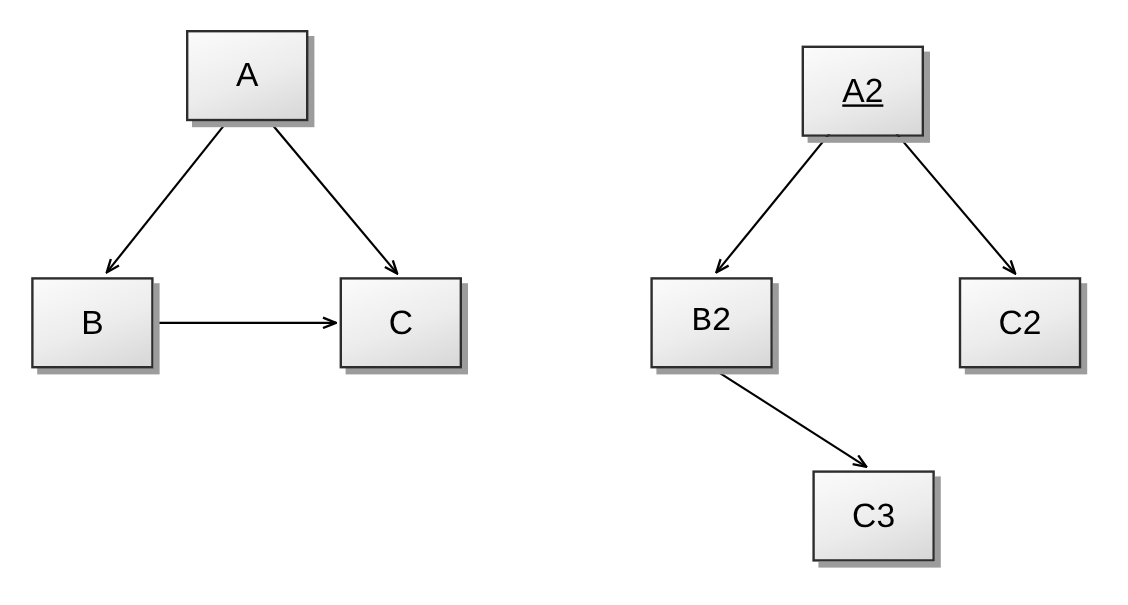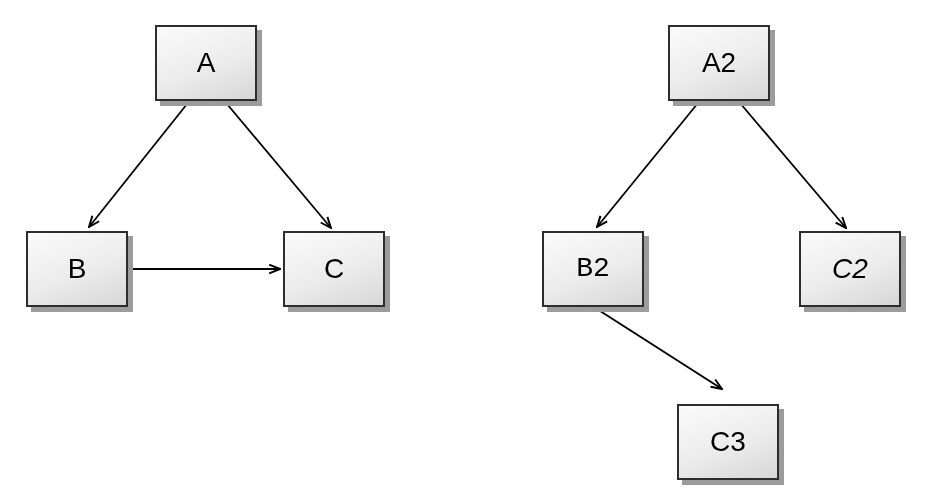--- a/index.html
+++ b/index.html
@@ -71,29 +71,29 @@
   </div>
 
   <div class="node" style="left:26px; top:231px;">
     <span class="node-label">B</span>
   </div>
 
   <div class="node" style="left:283px; top:231px;">
     <span class="node-label">C</span>
   </div>
 
-  <div class="node" style="left:668px; top:25px;">
+  <div class="node" style="left:668px; top:38px;text-decoration:underline;">
     <span class="node-label">A2</span>
   </div>
 
   <div class="node" style="left:542px; top:231px;font-family:Liberation Mono, monospace;">
     <span class="node-label">B2</span>
   </div>
 
-  <div class="node" style="left:799px; top:231px;font-style:italic;">
+  <div class="node" style="left:799px; top:231px;">
     <span class="node-label">C2</span>
   </div>
 
-  <div class="node" style="left:677px; top:404px;">
+  <div class="node" style="left:677px; top:392px;">
     <span class="node-label">C3</span>
   </div>
 
 </div>
 
 </body></html>

